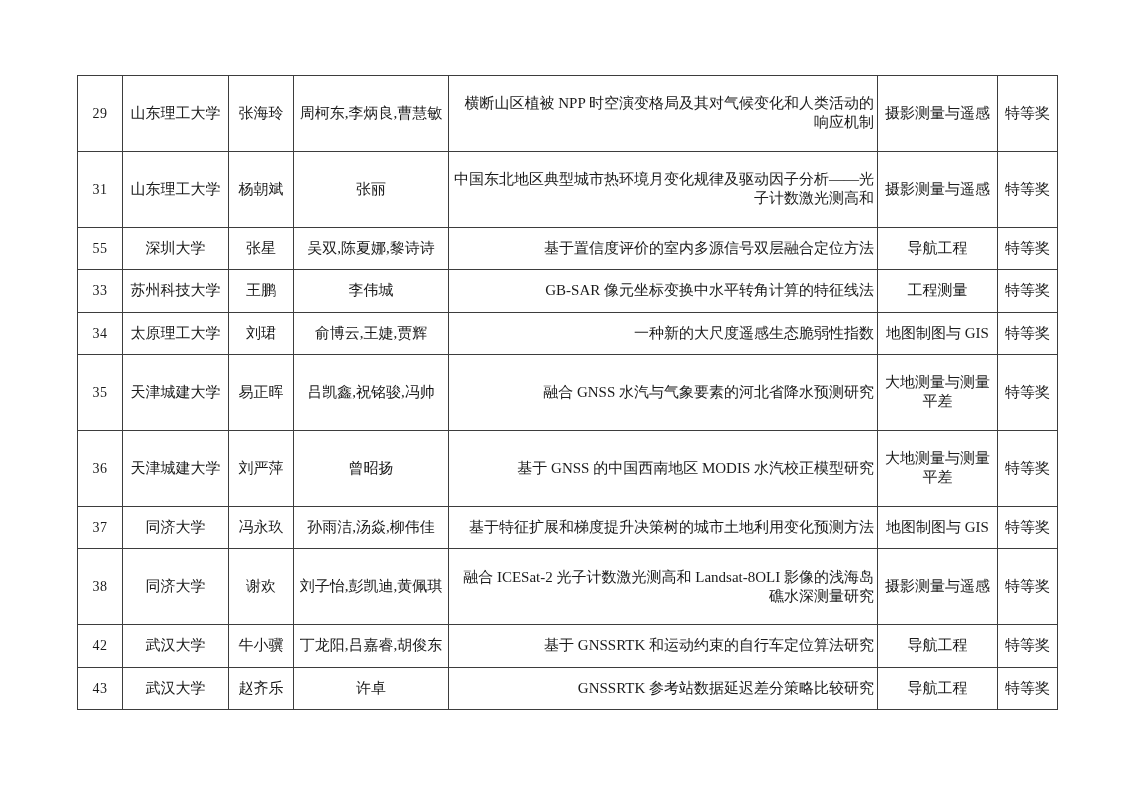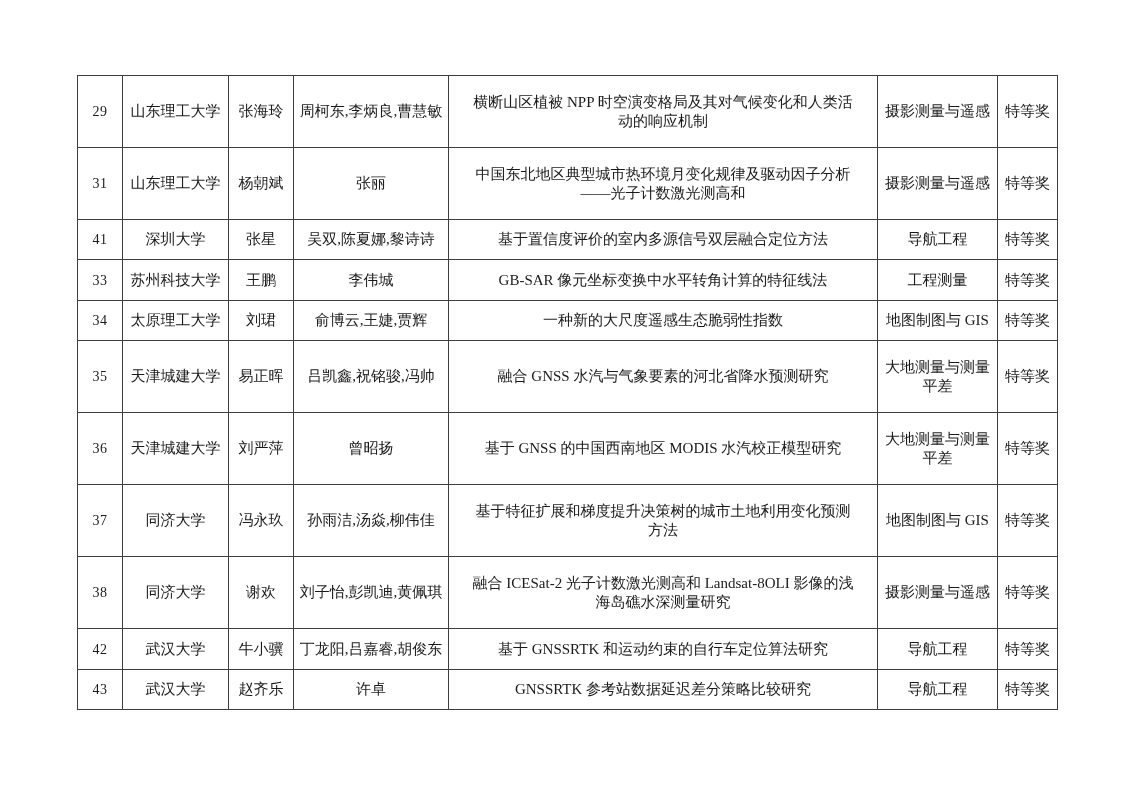--- a/index.html
+++ b/index.html
@@ -28,22 +28,22 @@
     border: 1px solid var(--border-color, #3d3d3d);
     vertical-align: middle;
     text-align: center;
     font-size: 15px;
     line-height: 19px;
     padding: 2px 4px;
     overflow: hidden;
     word-break: break-all;
   }
   .award-table td.cell-title {
-    text-align: center;
-    padding: 2px 20px;
+    text-align: right;
+    padding: 2px 3px;
   }
   .award-table td.cell-no {
     font-size: 14px;
     letter-spacing: 0.5px;
   }
 </style>
 </head>
 <body>
 
 <table class="award-table">
@@ -69,21 +69,21 @@
       <tr>
     <td class="cell-no">31</td>
     <td class="cell-university">山东理工大学</td>
     <td class="cell-advisor">杨朝斌</td>
     <td class="cell-coauthors">张丽</td>
     <td class="cell-title">中国东北地区典型城市热环境月变化规律及驱动因子分析——光子计数激光测高和</td>
     <td class="cell-category">摄影测量与遥感</td>
     <td class="cell-award">特等奖</td>
   </tr>
       <tr>
-    <td class="cell-no">41</td>
+    <td class="cell-no">55</td>
     <td class="cell-university">深圳大学</td>
     <td class="cell-advisor">张星</td>
     <td class="cell-coauthors">吴双,陈夏娜,黎诗诗</td>
     <td class="cell-title">基于置信度评价的室内多源信号双层融合定位方法</td>
     <td class="cell-category">导航工程</td>
     <td class="cell-award">特等奖</td>
   </tr>
       <tr>
     <td class="cell-no">33</td>
     <td class="cell-university">苏州科技大学</td>

